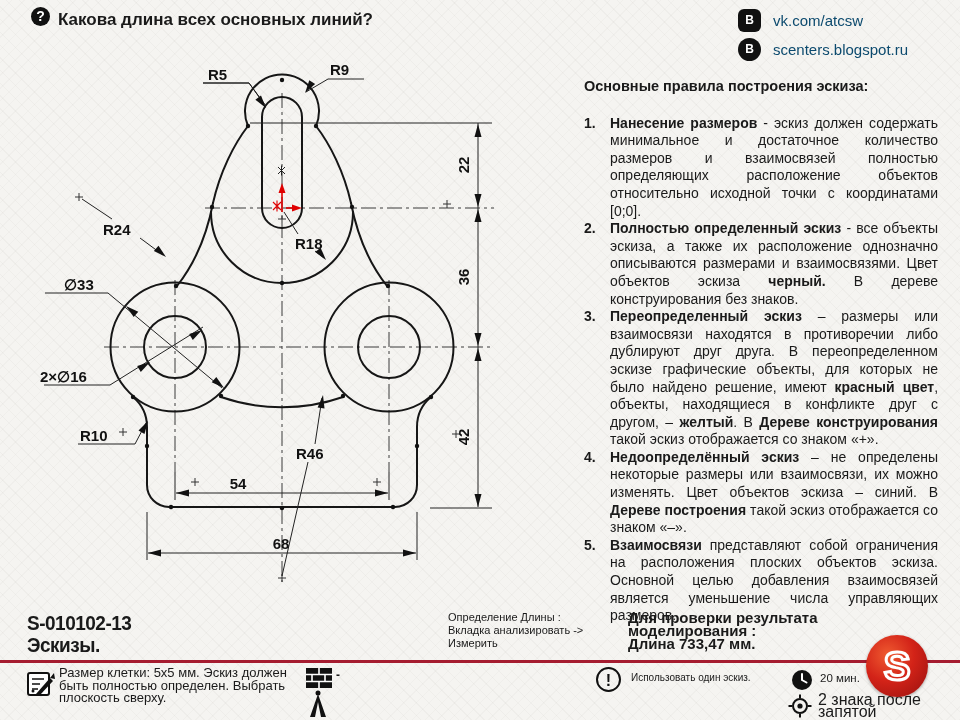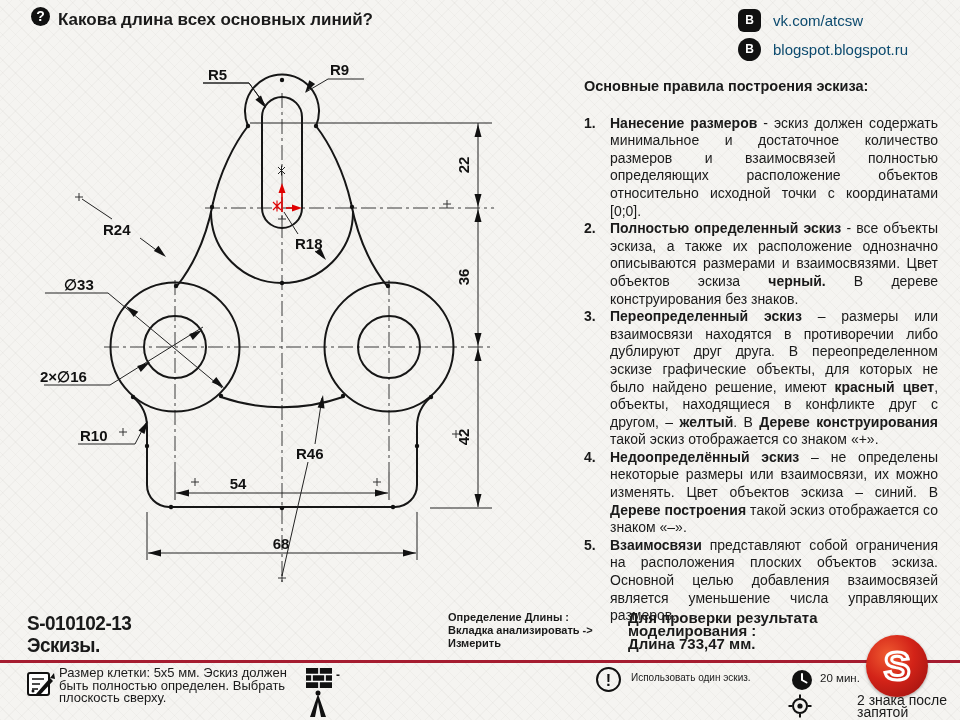--- a/index.html
+++ b/index.html
@@ -29,48 +29,48 @@
   .rules{position:absolute;left:584px;top:78px;width:354px;font-size:14px;line-height:17.6px;text-align:justify;}
   .rules h3{margin:0 0 19px 0;font-size:14.5px;}
   .rules ol{list-style:none;margin:0;padding:0;}
   .rules li{display:flex;}
   .rules .num{flex:0 0 26px;font-weight:bold;}
   .rules .body{flex:1;}
   
   .footline{position:absolute;left:0;top:660px;width:960px;height:3px;background:#a51c30;}
   .doc-code{position:absolute;left:27px;top:612px;font-size:19px;font-weight:bold;letter-spacing:-0.5px;line-height:21px;white-space:pre-line;transform:scaleY(1.05);transform-origin:top left;}
   .note1{position:absolute;left:59px;top:667px;width:252px;font-size:13px;line-height:12.5px;}
-  .meth{position:absolute;left:448px;top:611px;width:170px;font-size:11px;line-height:13px;font-weight:bold;white-space:pre-line;}
+  .meth{position:absolute;left:448px;top:611px;width:170px;font-size:11px;line-height:13px;font-weight:normal;white-space:pre-line;}
   .check{position:absolute;left:628px;top:611px;width:260px;font-size:15px;line-height:13px;font-weight:bold;white-space:pre-line;}
   .dash-val{position:absolute;left:336px;top:668px;font-size:12px;font-weight:bold;}
   .units{position:absolute;left:342px;top:696px;font-size:14px;margin-top:28px;}
   .one-sketch{position:absolute;left:631px;top:672px;font-size:10px;}
   .time-val{position:absolute;left:820px;top:672px;font-size:11.5px;}
-  .prec{position:absolute;left:857px;top:694px;font-size:14px;line-height:12px;white-space:pre-line;}
+  .prec{position:absolute;left:818px;top:694px;font-size:16px;line-height:12px;white-space:pre-line;}
   .f-icon{position:absolute;}
   .logo{position:absolute;left:866px;top:635px;width:62px;height:62px;border-radius:50%;
     background:radial-gradient(circle at 35% 32%, #ef5a30 0%, #d32318 45%, #96100f 100%);
     box-shadow:0 1px 3px rgba(0,0,0,.35);}
   .logo svg{position:absolute;inset:0;}
   svg text{font-family:"Liberation Sans", sans-serif;}
   .dimtxt{font-size:15px;font-weight:bold;fill:#111;}
 </style>
 </head>
 <body>
 
 <div class="q-icon">?</div>
 <div class="page-title">Какова длина всех основных линий?</div>
 <div class="links">
   <div class="link-row">
     <span class="badge sq">B</span>
     <span class="link-label">vk.com/atcsw</span>
   </div>
   <div class="link-row">
     <span class="badge rd">B</span>
-    <span class="link-label">blogspot.blogspot.ru</span>
+    <span class="link-label">scenters.blogspot.ru</span>
   </div>
 </div>
 
 <svg width="560" height="620" viewBox="0 0 560 620" style="position:absolute;left:0;top:0;">
   <g stroke="#3a3a3a" stroke-width="1" stroke-dasharray="15 4 3 4" fill="none">
     <path d="M282,93 V582"></path>
     <path d="M205,208 H494"></path>
     <path d="M104,347 H494"></path>
     <path d="M175,280 V472"></path>
     <path d="M389,280 V472"></path>

